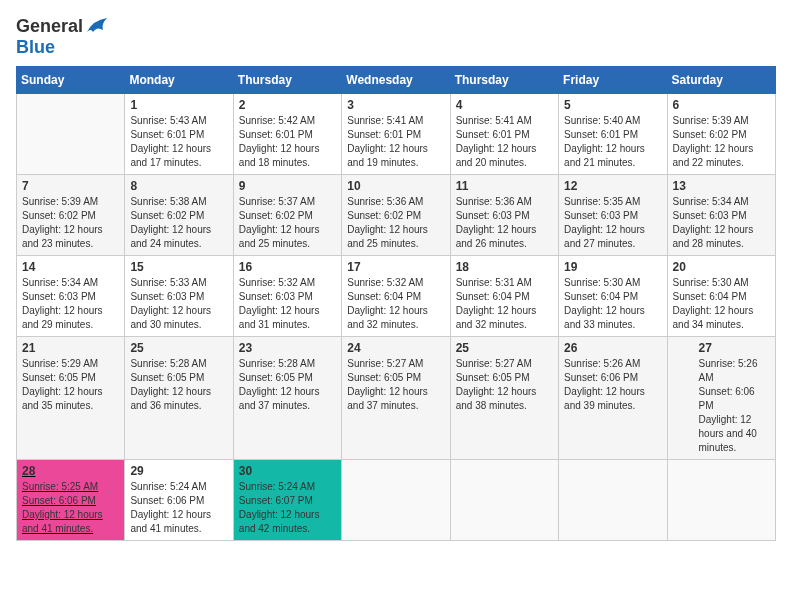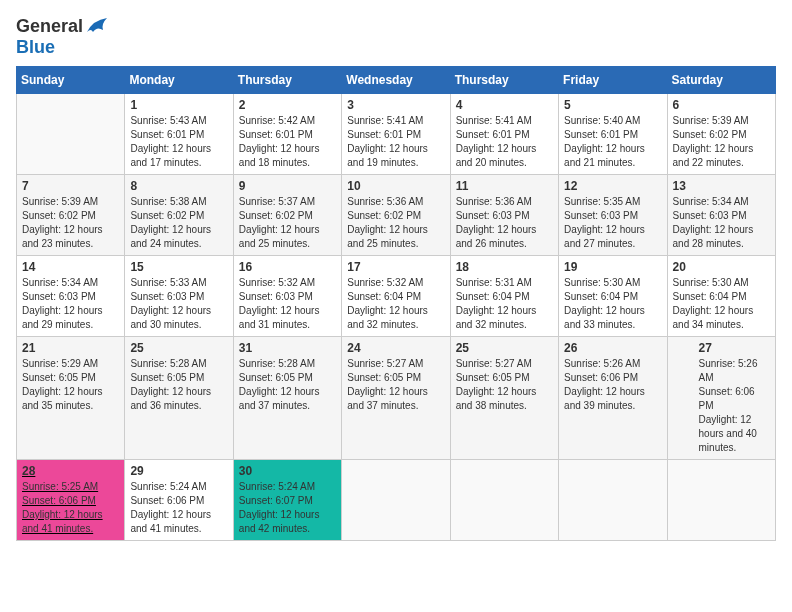--- a/index.html
+++ b/index.html
@@ -213,21 +213,21 @@
       <tr>
         <td style="background: rgb(245, 245, 245);">
           <div class="day-number">21</div>
           <div class="day-info">Sunrise: 5:29 AM<br>Sunset: 6:05 PM<br>Daylight: 12 hours and 35 minutes.</div>
         </td>
         <td style="background: rgb(245, 245, 245);">
           <div class="day-number">25</div>
           <div class="day-info">Sunrise: 5:28 AM<br>Sunset: 6:05 PM<br>Daylight: 12 hours and 36 minutes.</div>
         </td>
         <td style="background: rgb(245, 245, 245);">
-          <div class="day-number">31</div>
+          <div class="day-number">23</div>
           <div class="day-info">Sunrise: 5:28 AM<br>Sunset: 6:05 PM<br>Daylight: 12 hours and 37 minutes.</div>
         </td>
         <td style="background: rgb(245, 245, 245); margin-left: 24px;">
           <div class="day-number">24</div>
           <div class="day-info">Sunrise: 5:27 AM<br>Sunset: 6:05 PM<br>Daylight: 12 hours and 37 minutes.</div>
         </td>
         <td style="background: rgb(245, 245, 245);">
           <div class="day-number">25</div>
           <div class="day-info">Sunrise: 5:27 AM<br>Sunset: 6:05 PM<br>Daylight: 12 hours and 38 minutes.</div>
         </td>

